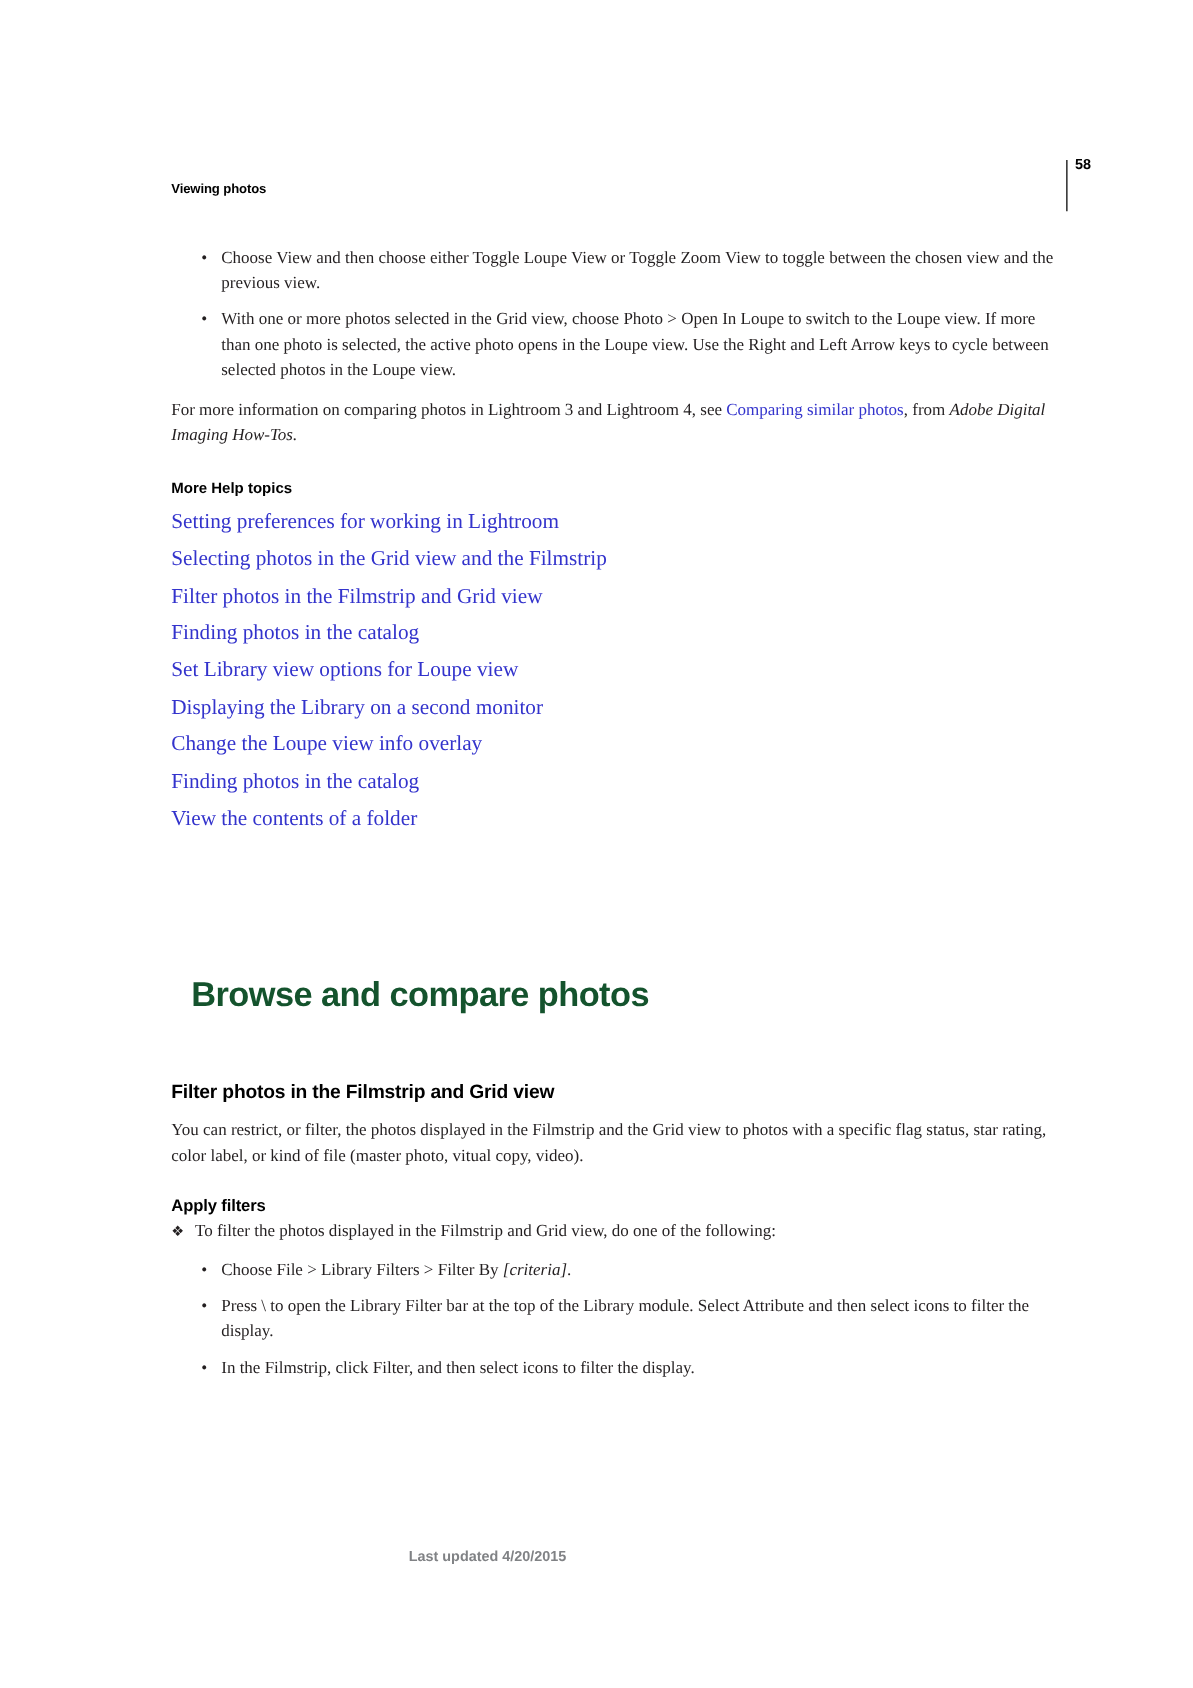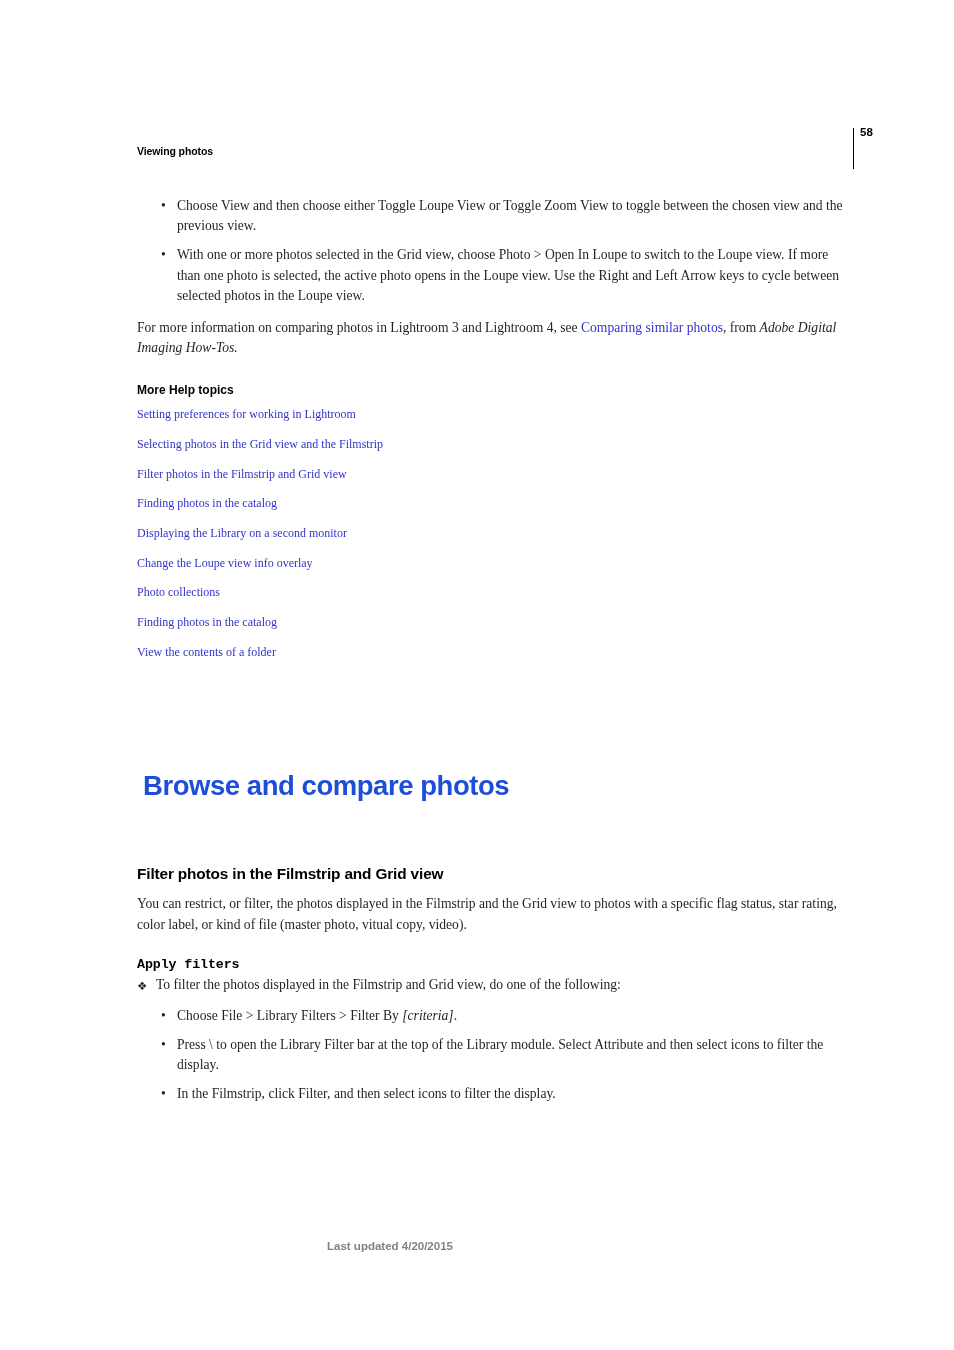--- a/index.html
+++ b/index.html
@@ -131,47 +131,47 @@
     color: #000000;
     margin: 0;
     line-height: 1.1;
   }
   .linklist {
     margin: 0;
     padding: 0;
     list-style: none;
   }
   .linklist li {
-    font-size: 12px;
+    font-size: 17px;
     line-height: 1;
     height: 29.7px;
     padding-top: 11px;
     box-sizing: border-box;
   }
 
   h1.chapter {
     font-family: "Liberation Sans", sans-serif;
     font-weight: bold;
     font-size: 27.5px;
     letter-spacing: -0.45px;
-    color: #1d4ed8;
-    margin: 6px;
+    color: #14532d;
+    margin: 16px;
     line-height: 1;
   }
   h2.section {
     font-family: "Liberation Sans", sans-serif;
     font-weight: bold;
     font-size: 15.4px;
     letter-spacing: -0.15px;
     color: #000000;
     margin: 0;
     line-height: 1;
   }
   h3.subsection {
-    font-family: Liberation Mono, monospace;
+    font-family: Liberation Sans, sans-serif;
     font-weight: bold;
     font-size: 13.3px;
     letter-spacing: -0.1px;
     color: #000000;
     margin: 0;
     line-height: 1;
   }
 
   
   .footer {
@@ -216,23 +216,23 @@
     <p class="body"><span>For more information on comparing photos in Lightroom 3 and Lightroom 4, see </span><a class="doclink" href="#">Comparing similar photos</a><span>, from </span><span class="ital">Adobe Digital Imaging How-Tos.</span></p>
   </div>
 
   <div class="blk" style="top:384px;">
     <h3 class="more">More Help topics</h3>
     <ul class="linklist">
       <li><a class="doclink" href="#">Setting preferences for working in Lightroom</a></li>
       <li><a class="doclink" href="#">Selecting photos in the Grid view and the Filmstrip</a></li>
       <li><a class="doclink" href="#">Filter photos in the Filmstrip and Grid view</a></li>
       <li><a class="doclink" href="#">Finding photos in the catalog</a></li>
+      <li><a class="doclink" href="#">Set Library view options for Loupe view</a></li>
       <li><a class="doclink" href="#">Displaying the Library on a second monitor</a></li>
       <li><a class="doclink" href="#">Change the Loupe view info overlay</a></li>
-      <li><a class="doclink" href="#">Photo collections</a></li>
       <li><a class="doclink" href="#">Finding photos in the catalog</a></li>
       <li><a class="doclink" href="#">View the contents of a folder</a></li>
     </ul>
   </div>
 
   <div class="blk" style="top:766px;">
     <h1 class="chapter">Browse and compare photos</h1>
   </div>
 
   <div class="blk" style="top:866px;">

